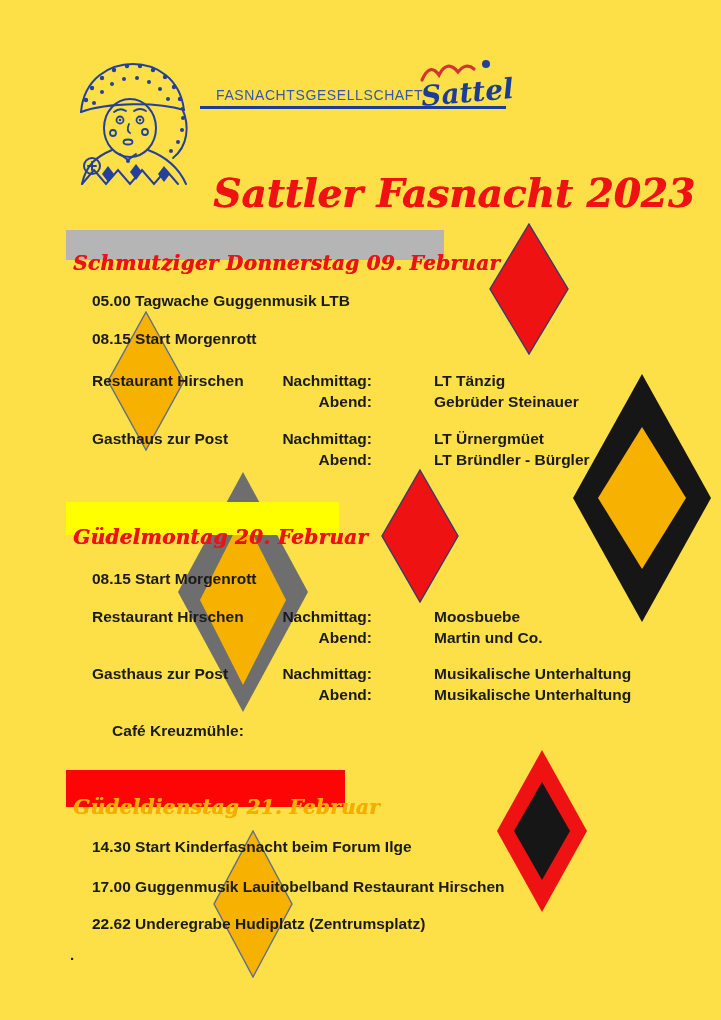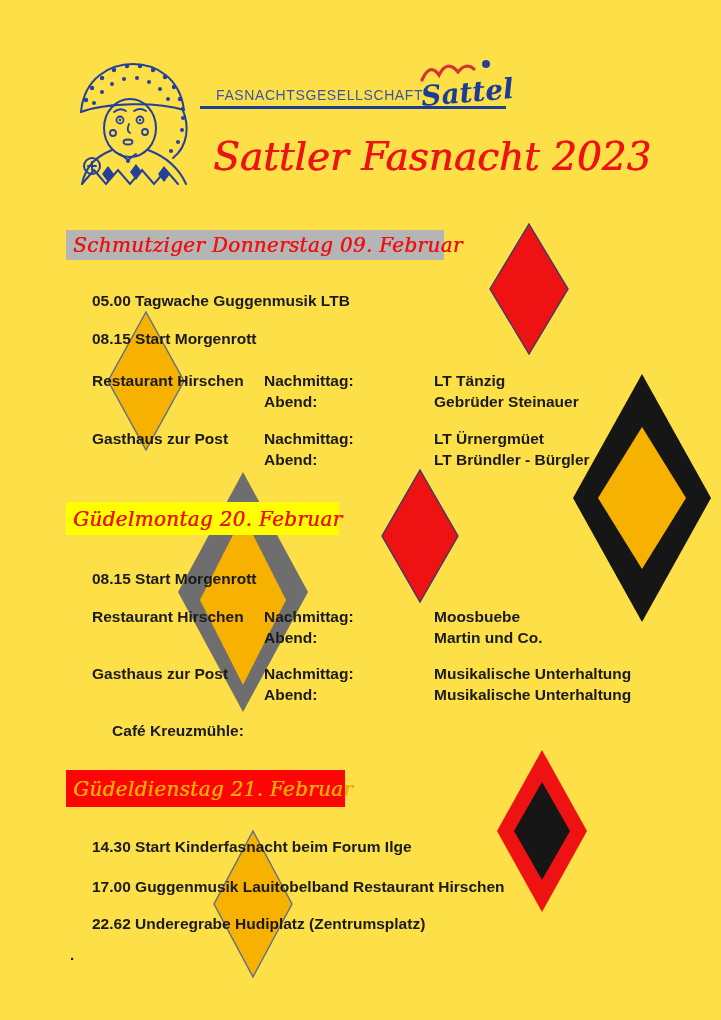--- a/index.html
+++ b/index.html
@@ -4,31 +4,31 @@
 <style>
   html,body{margin:0;padding:0;background:#ffffff;}
   .page{position:relative;width:721px;height:1020px;background:#fde047;overflow:hidden;
         font-family:"Liberation Sans",sans-serif;}
   .abs{position:absolute;}
   
   .diamond{position:absolute;z-index:1;}
   
   .strip{position:absolute;z-index:2;display:flex;align-items:center;padding-left:7px;
          white-space:nowrap;overflow:visible;}
-  .script{font-family:"DejaVu Serif",serif;font-style:italic;font-weight:normal;}
+  .script{font-family:"DejaVu Serif",serif;font-style:italic;font-weight:bold;margin-top:36px;}
   .strip .script{font-size:20px;letter-spacing:.3px;text-shadow:.5px 0 0 currentColor;}
   .strip-gray{background:#b5b5b5;color:#ee1212;}
   .strip-yellow{background:#ffff00;color:#ee1212;}
   .strip-red{background:#fe0505;color:#f5ad00;}
   
   .line{position:absolute;left:68px;z-index:3;font-weight:bold;font-size:15.5px;
         color:#1a1a1a;white-space:nowrap;margin-left:24px;}
   .grid4{display:grid;grid-template-columns:172px 108px 62px auto;width:640px;}
   .grid2{display:grid;grid-template-columns:172px auto;width:640px;text-align:center;}
-  .lbl{}
+  .lbl{text-align:right;}
   .title{position:absolute;left:213px;top:134px;z-index:3;font-size:39px;color:#ee1212;
          white-space:nowrap;text-shadow:.7px 0 0 currentColor;}
   .orgname{position:absolute;left:216px;top:87px;z-index:3;font-size:14px;color:#3a55a8;
            letter-spacing:.6px;white-space:nowrap;}
   .underline{position:absolute;left:200px;top:106px;width:306px;height:3px;background:#1d3c96;z-index:3;}
   .footnote{position:absolute;left:70px;top:946px;z-index:3;font-weight:bold;font-size:15px;color:#1a1a1a;}
 </style>
 </head>
 <body>
 

